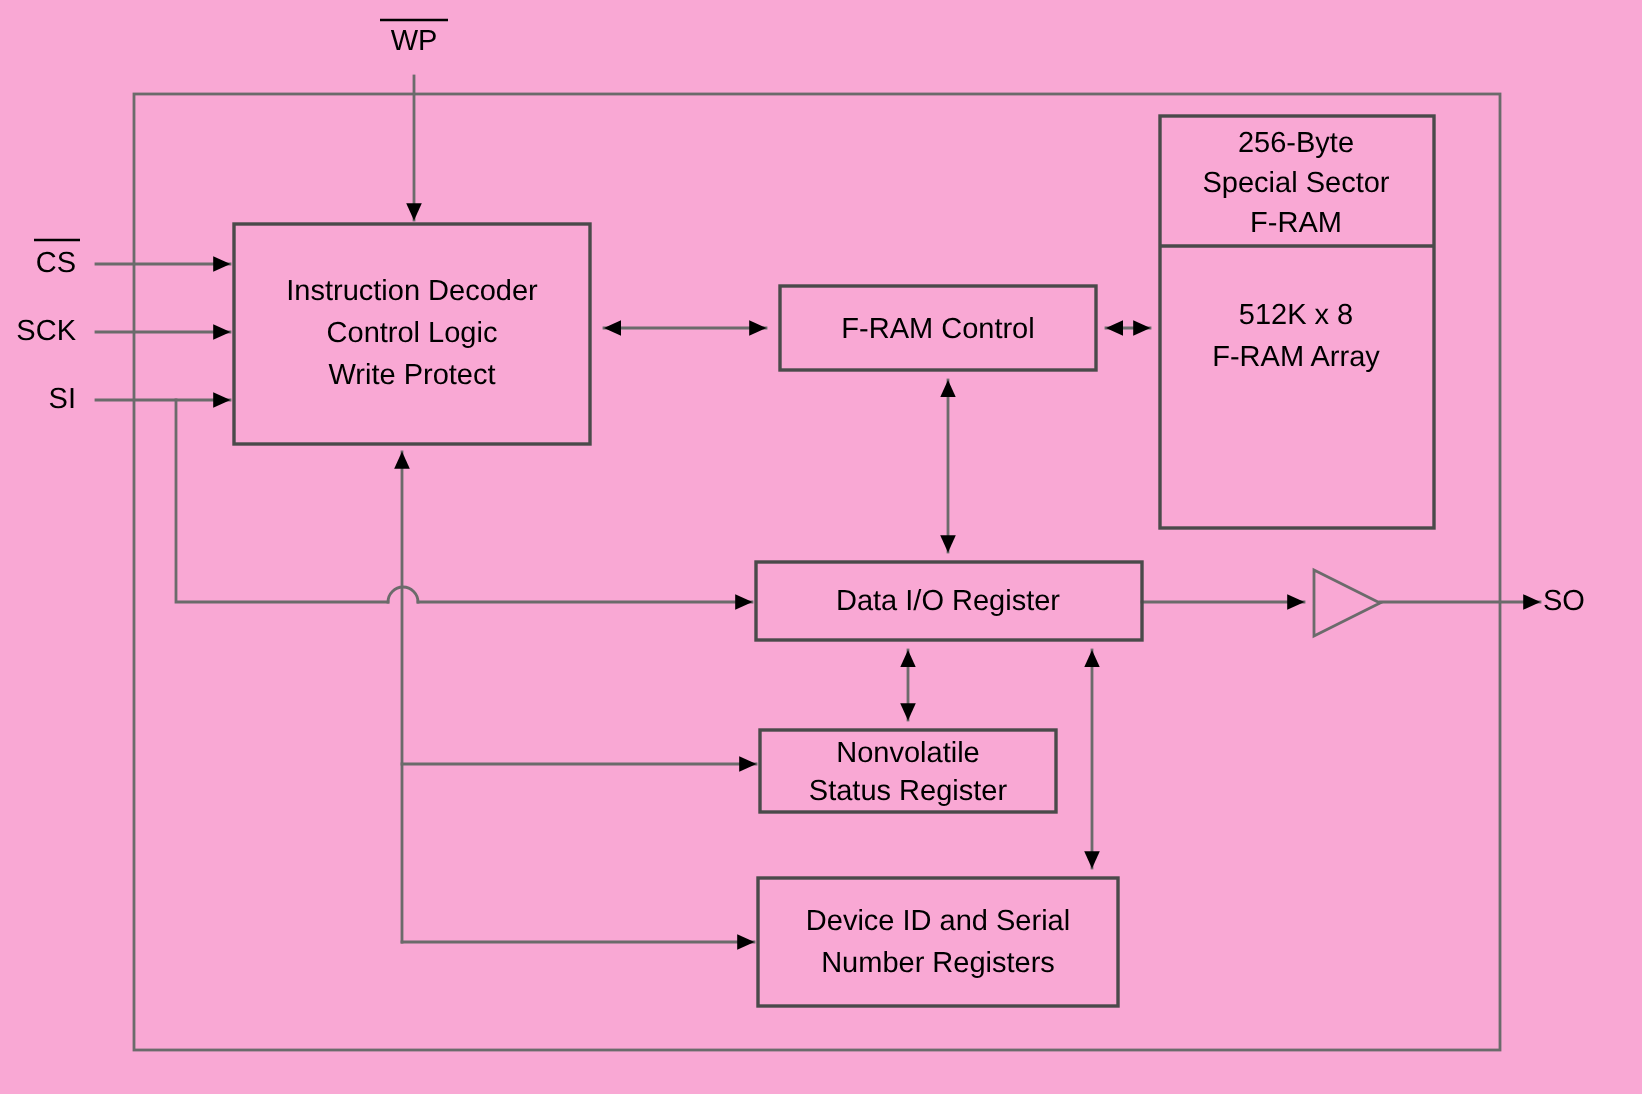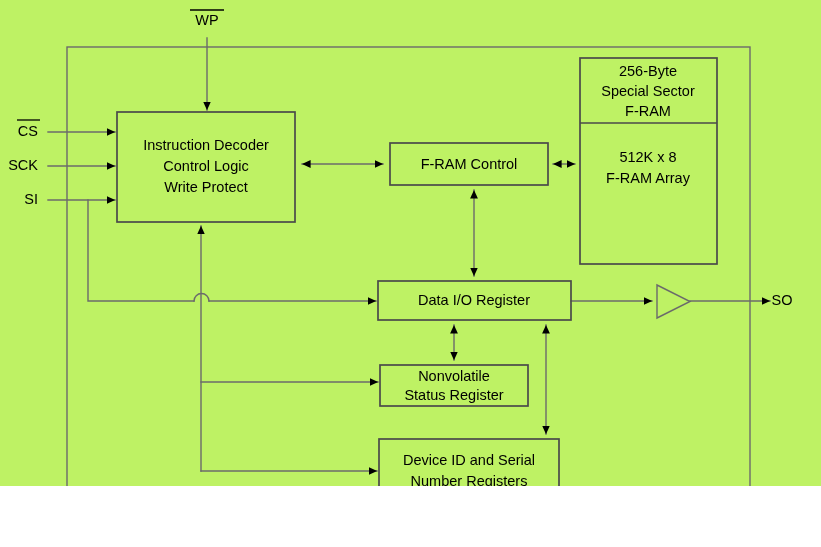--- a/index.html
+++ b/index.html
@@ -1,18 +1,18 @@
 <!DOCTYPE html>
 <html><head>
 <meta charset="utf-8">
 <title>F-RAM Block Diagram</title>
 <style>
   html,body{margin:0;padding:0;background:#ffffff;}
   body{font-family:"Liberation Sans", sans-serif;}
-  #stage{position:relative;width:821px;height:486px;background:#bef264;overflow:hidden;}
+  #stage{position:relative;width:821px;height:547px;background:#f9a8d4;overflow:hidden;}
   #diagram{position:absolute;left:0;top:0;width:821px;height:547px;}
   .blk-text{font-family:"Liberation Sans", sans-serif;font-size:14.5px;fill:#000;text-anchor:middle;dominant-baseline:middle;}
   .pin-text{font-family:"Liberation Sans", sans-serif;font-size:14.5px;fill:#000;dominant-baseline:middle;}
 </style>
 </head>
 <body>
 
 <div id="stage">
 <svg id="diagram" viewBox="0 0 821 547" xmlns="http://www.w3.org/2000/svg">
 

